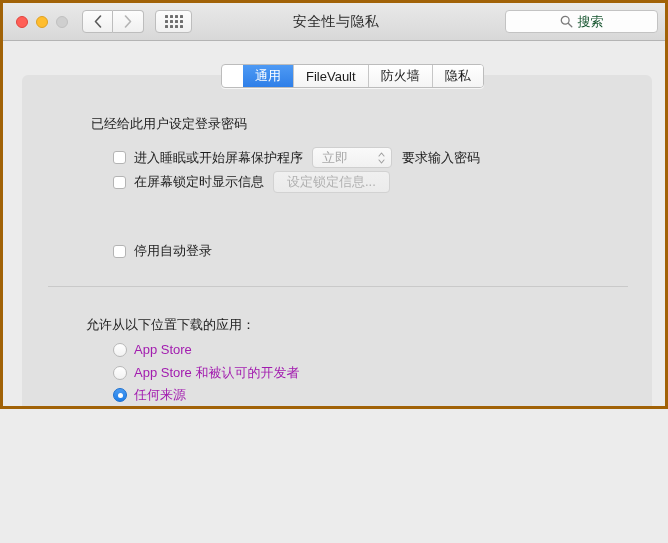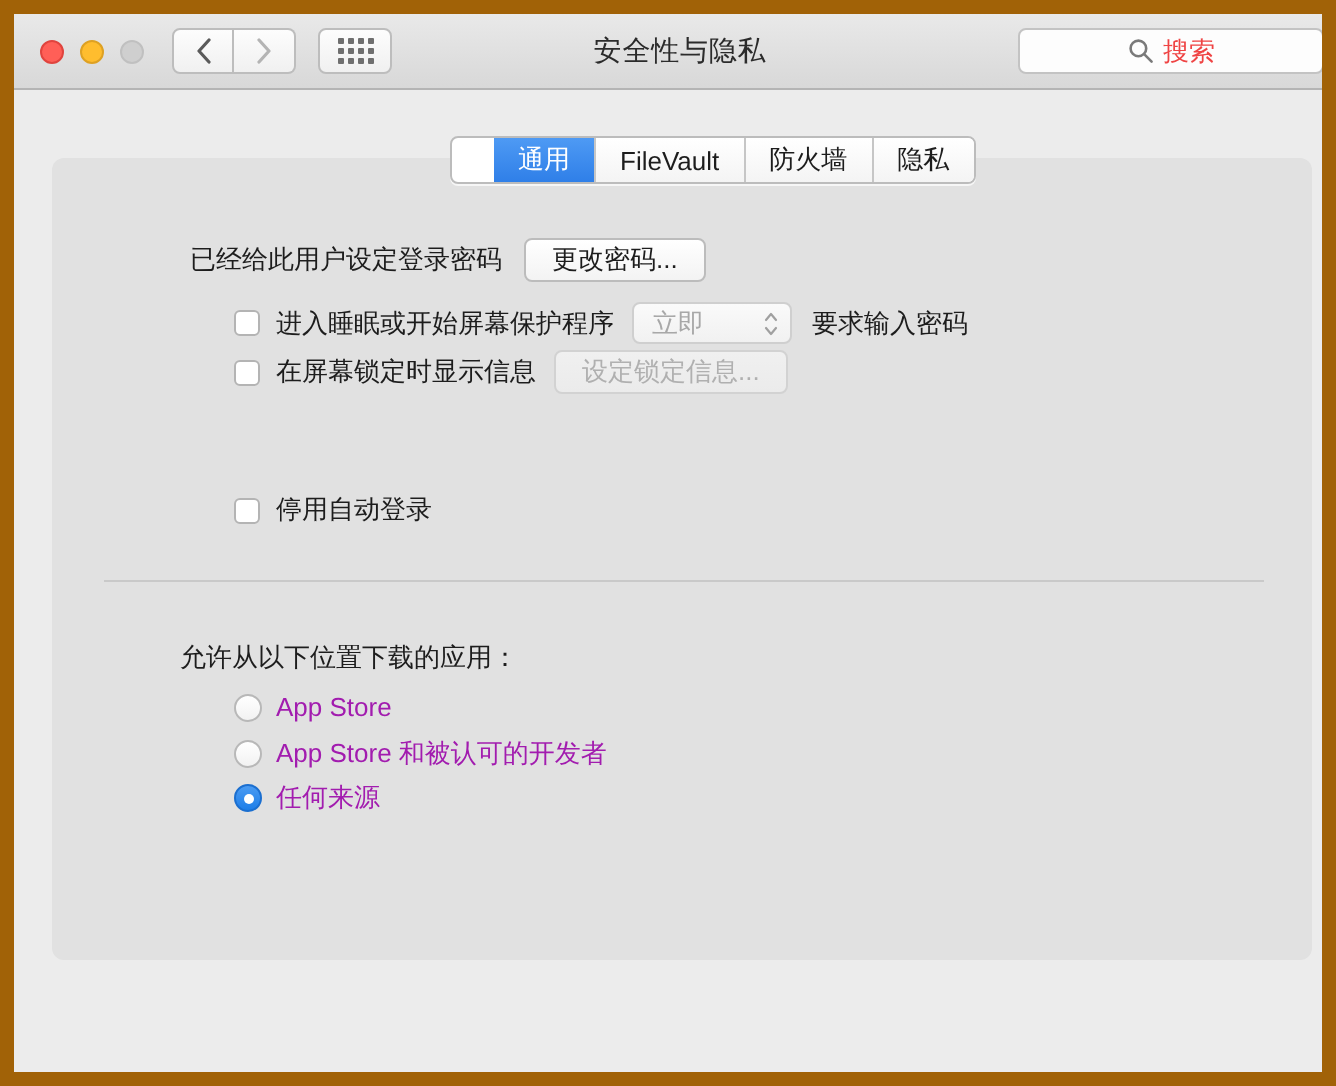--- a/index.html
+++ b/index.html
@@ -10,24 +10,24 @@
     width: 668px;
     height: 543px;
     overflow: hidden;
     font-family: "Liberation Sans", "DejaVu Sans", sans-serif;
     background: #ececec;
     -webkit-font-smoothing: antialiased;
   }
   .window {
     position: relative;
     width: 668px;
-    height: 543px;
+    height: 409px;
     background: #ececec;
     box-sizing: border-box;
-    border: 7px solid #a16207;
+    border: 3px solid #a16207;
     overflow: hidden;
   }
 
   
   .titlebar {
     position: absolute;
     left: 0; top: 0;
     width: 666px;
     height: 38px;
     background: linear-gradient(to bottom, #e9e9e9 0%, #d8d8d8 100%);
@@ -108,21 +108,21 @@
     border-radius: 4px;
     box-sizing: border-box;
     display: flex;
     align-items: center;
     justify-content: center;
     gap: 5px;
   }
   .searchbox .sicon { display: block; }
   .searchbox .splaceholder {
     font-size: 13px;
-    color: #ef4444;
+    color: #14532d;
   }
 
   
   .panel {
     position: absolute;
     left: 19px;
     top: 72px;
     width: 630px;
     height: 401px;
     background: #e1e1e1;
@@ -365,21 +365,20 @@
     <div class="tab active">通用</div>
     <div class="tab">FileVault</div>
     <div class="tab">防火墙</div>
     <div class="tab">隐私</div>
   </div>
 
   <div class="content">
 
     <div class="row-pw">
       <span class="label-main">已经给此用户设定登录密码</span>
-      <span class="btn">更改密码...</span>
     </div>
 
     <div class="checkrow" style="left:110px; top:168px;">
       <span class="cbox"></span>
       <span class="ctext">在屏幕锁定时显示信息</span>
       <span class="btn disabled" style="margin-left:9px;">设定锁定信息...</span>
     </div>
 
     <div class="checkrow" style="left:110px; top:144px;">
       <span class="cbox"></span>

